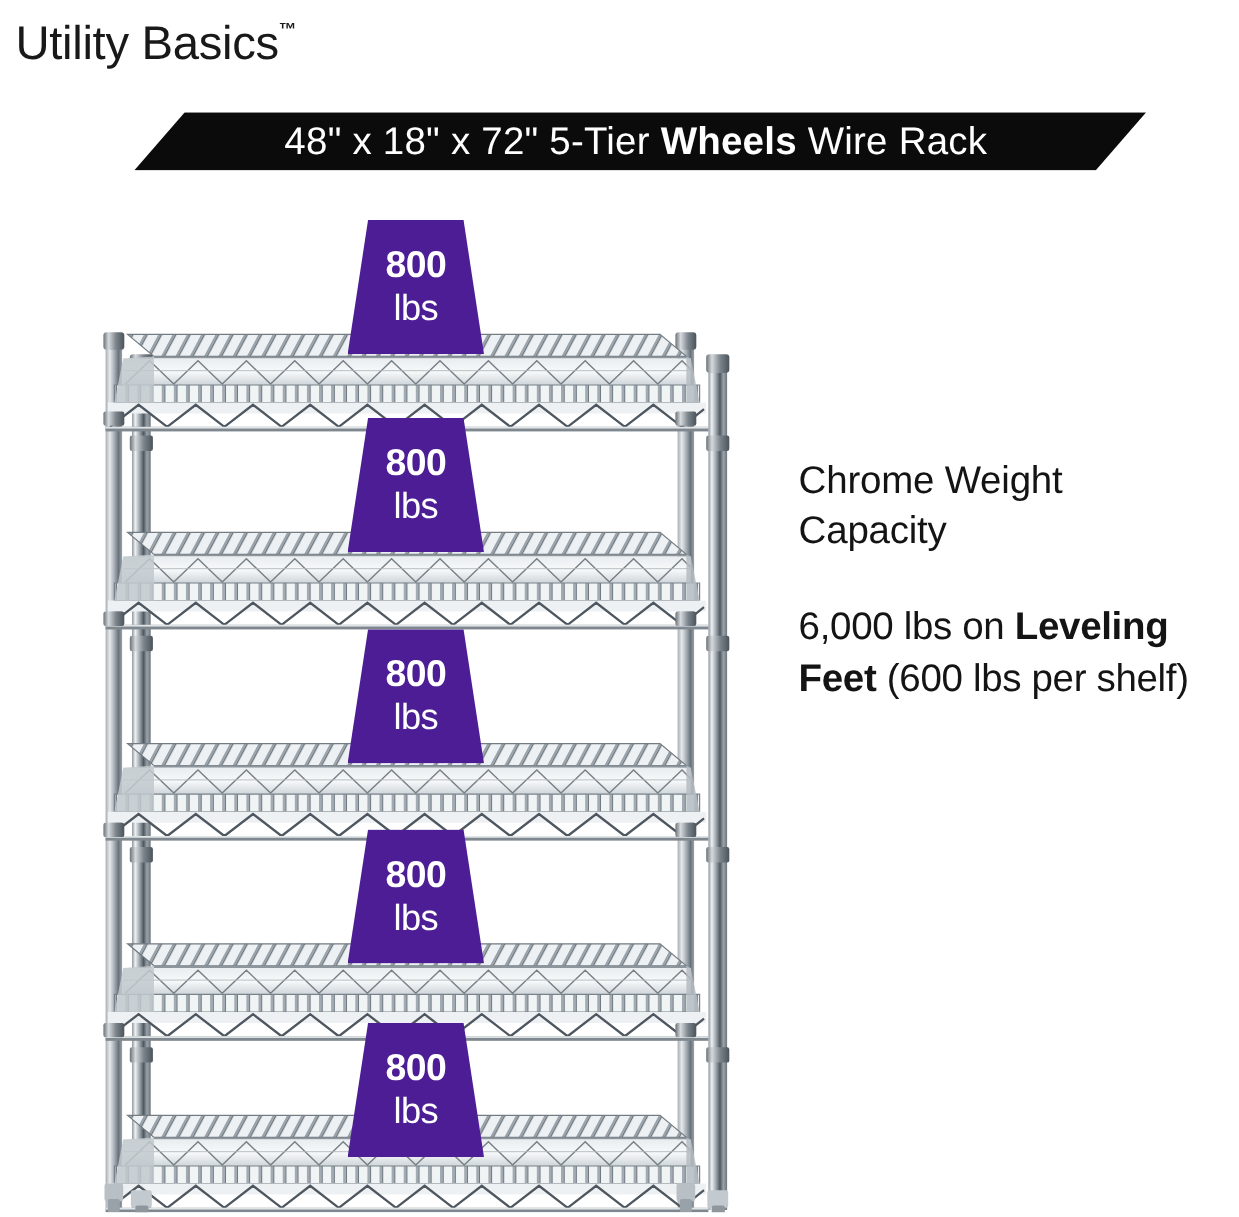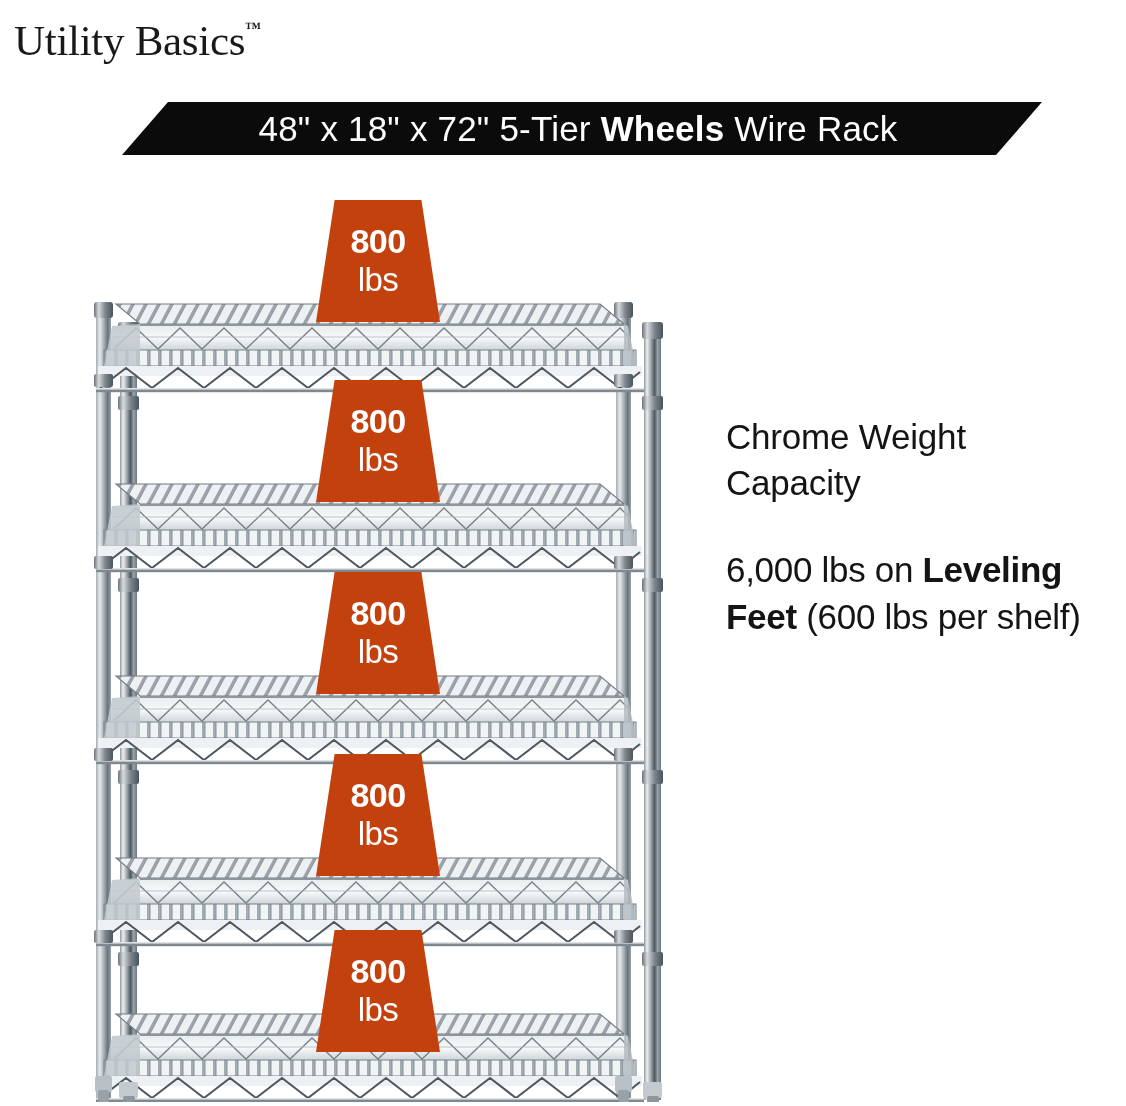--- a/index.html
+++ b/index.html
@@ -20,21 +20,20 @@
   #brand {
     position: absolute;
     left: 14px;
     top: 2px;
     font-size: 43px;
     line-height: 52px;
     color: #191919;
     font-weight: 400;
     letter-spacing: -0.3px;
     white-space: nowrap;
-    font-family: Liberation Serif, serif;
   }
   #brand .tm {
     font-size: 16px;
     vertical-align: 22px;
     letter-spacing: 0;
     font-weight: 600;
   }
 
   
   #banner {
@@ -69,21 +68,21 @@
     width: 610px;
     height: 906px;
   }
   #rack svg { display: block; }
 
   
   .load-tag {
     position: absolute;
     width: 124px;
     height: 122px;
-    background: #c2410c;
+    background: #4c1d95;
     -webkit-clip-path: polygon(15% 0, 85% 0, 100% 100%, 0 100%);
     clip-path: polygon(15% 0, 85% 0, 100% 100%, 0 100%);
     display: flex;
     flex-direction: column;
     align-items: center;
     justify-content: center;
     color: #ffffff;
     text-align: center;
   }
   .load-tag .num {

